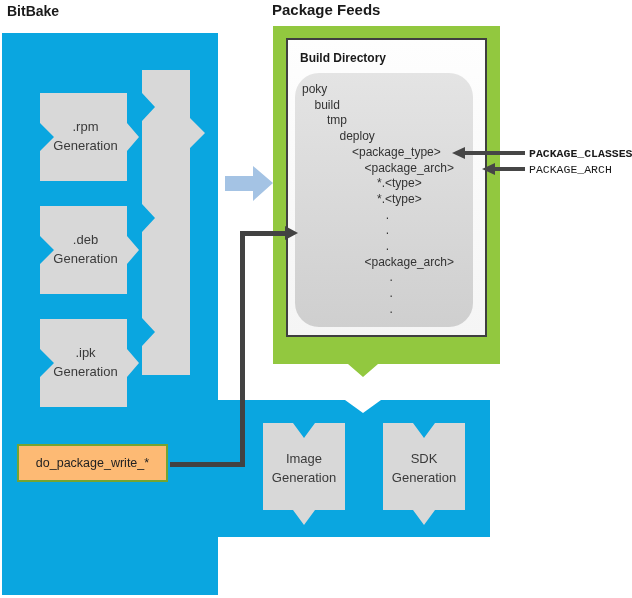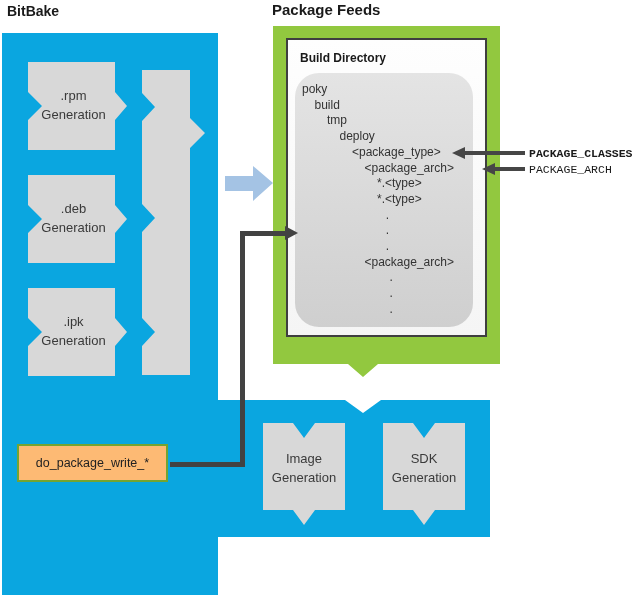--- a/index.html
+++ b/index.html
@@ -10,24 +10,24 @@
   #bitbake-title { left:7px; top:3px; font-size:14px; }
   #package-feeds-title { left:272px; top:1px; font-size:15px; }
 
   
   #bitbake-box { position:absolute; left:2px; top:33px; width:216px; height:562px; background:#0AA6E0; }
   
   #output-box { position:absolute; left:218px; top:400px; width:272px; height:137px; background:#0AA6E0;
     clip-path: polygon(0 0, 127px 0, 145px 13px, 163px 0, 272px 0, 272px 137px, 0 137px); }
 
   
-  .gen-box { position:absolute; left:28px; width:99px; height:88px; background:#D8D8D8; color:#3a3a3a;
+  .gen-box { position:absolute; left:40px; width:99px; height:88px; background:#D8D8D8; color:#3a3a3a;
     clip-path: polygon(0 0, 87px 0, 87px 30px, 99px 44px, 87px 58px, 87px 88px, 0 88px, 0 58px, 14px 44px, 0 30px);
     display:flex; flex-direction:column; justify-content:center; align-items:center;
-    font-size:13px; line-height:1.45; text-align:center; padding-right:8px; }
+    font-size:13px; line-height:1.45; text-align:center; padding-right:8px;margin-top:31px; }
   #gen-rpm { top:62px; }
   #gen-deb { top:175px; }
   #gen-ipk { top:288px; }
 
   
   #qa-box { position:absolute; left:142px; top:70px; width:63px; height:305px; background:#D8D8D8;
     clip-path: polygon(0 0, 48px 0, 48px 48px, 63px 63px, 48px 78px, 48px 305px, 0 305px,
       0 276px, 13px 262px, 0 248px, 0 162px, 13px 148px, 0 134px, 0 51px, 13px 37px, 0 23px); }
   #qa-label { position:absolute; left:0; top:86px; width:52px; text-align:left;
     font-size:13px; line-height:1.5; color:#3a3a3a;margin-left:48px; }

